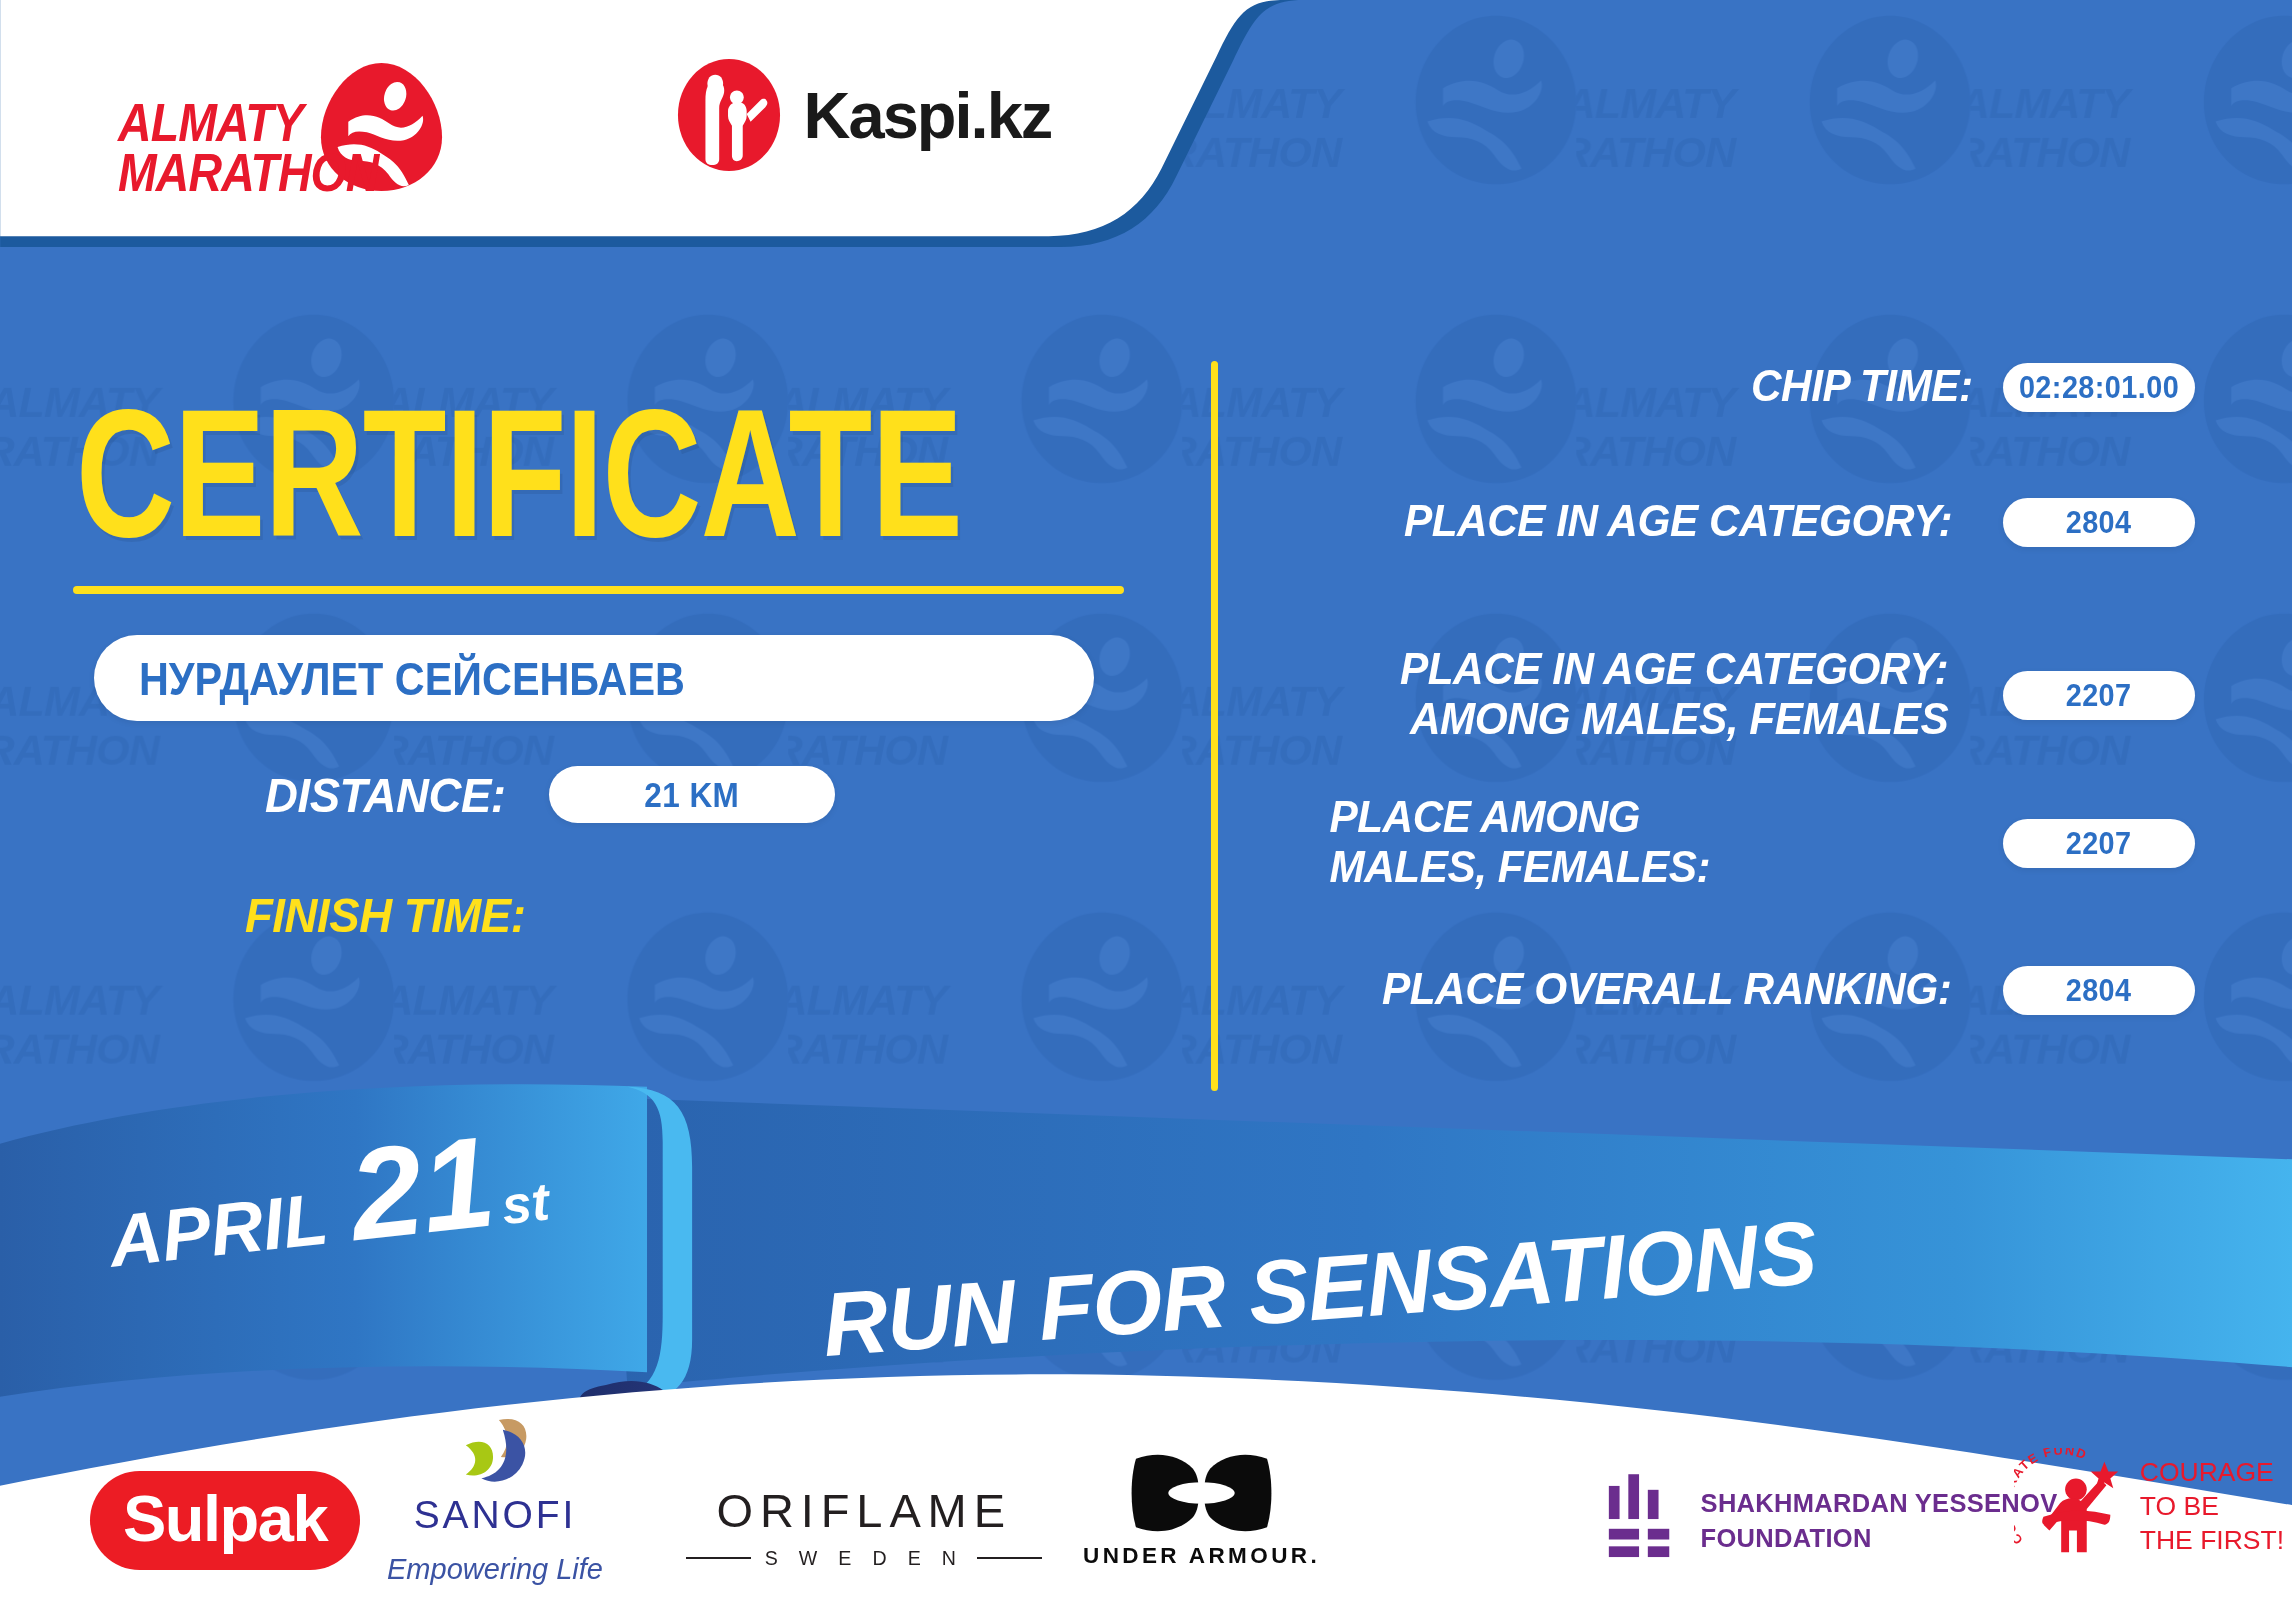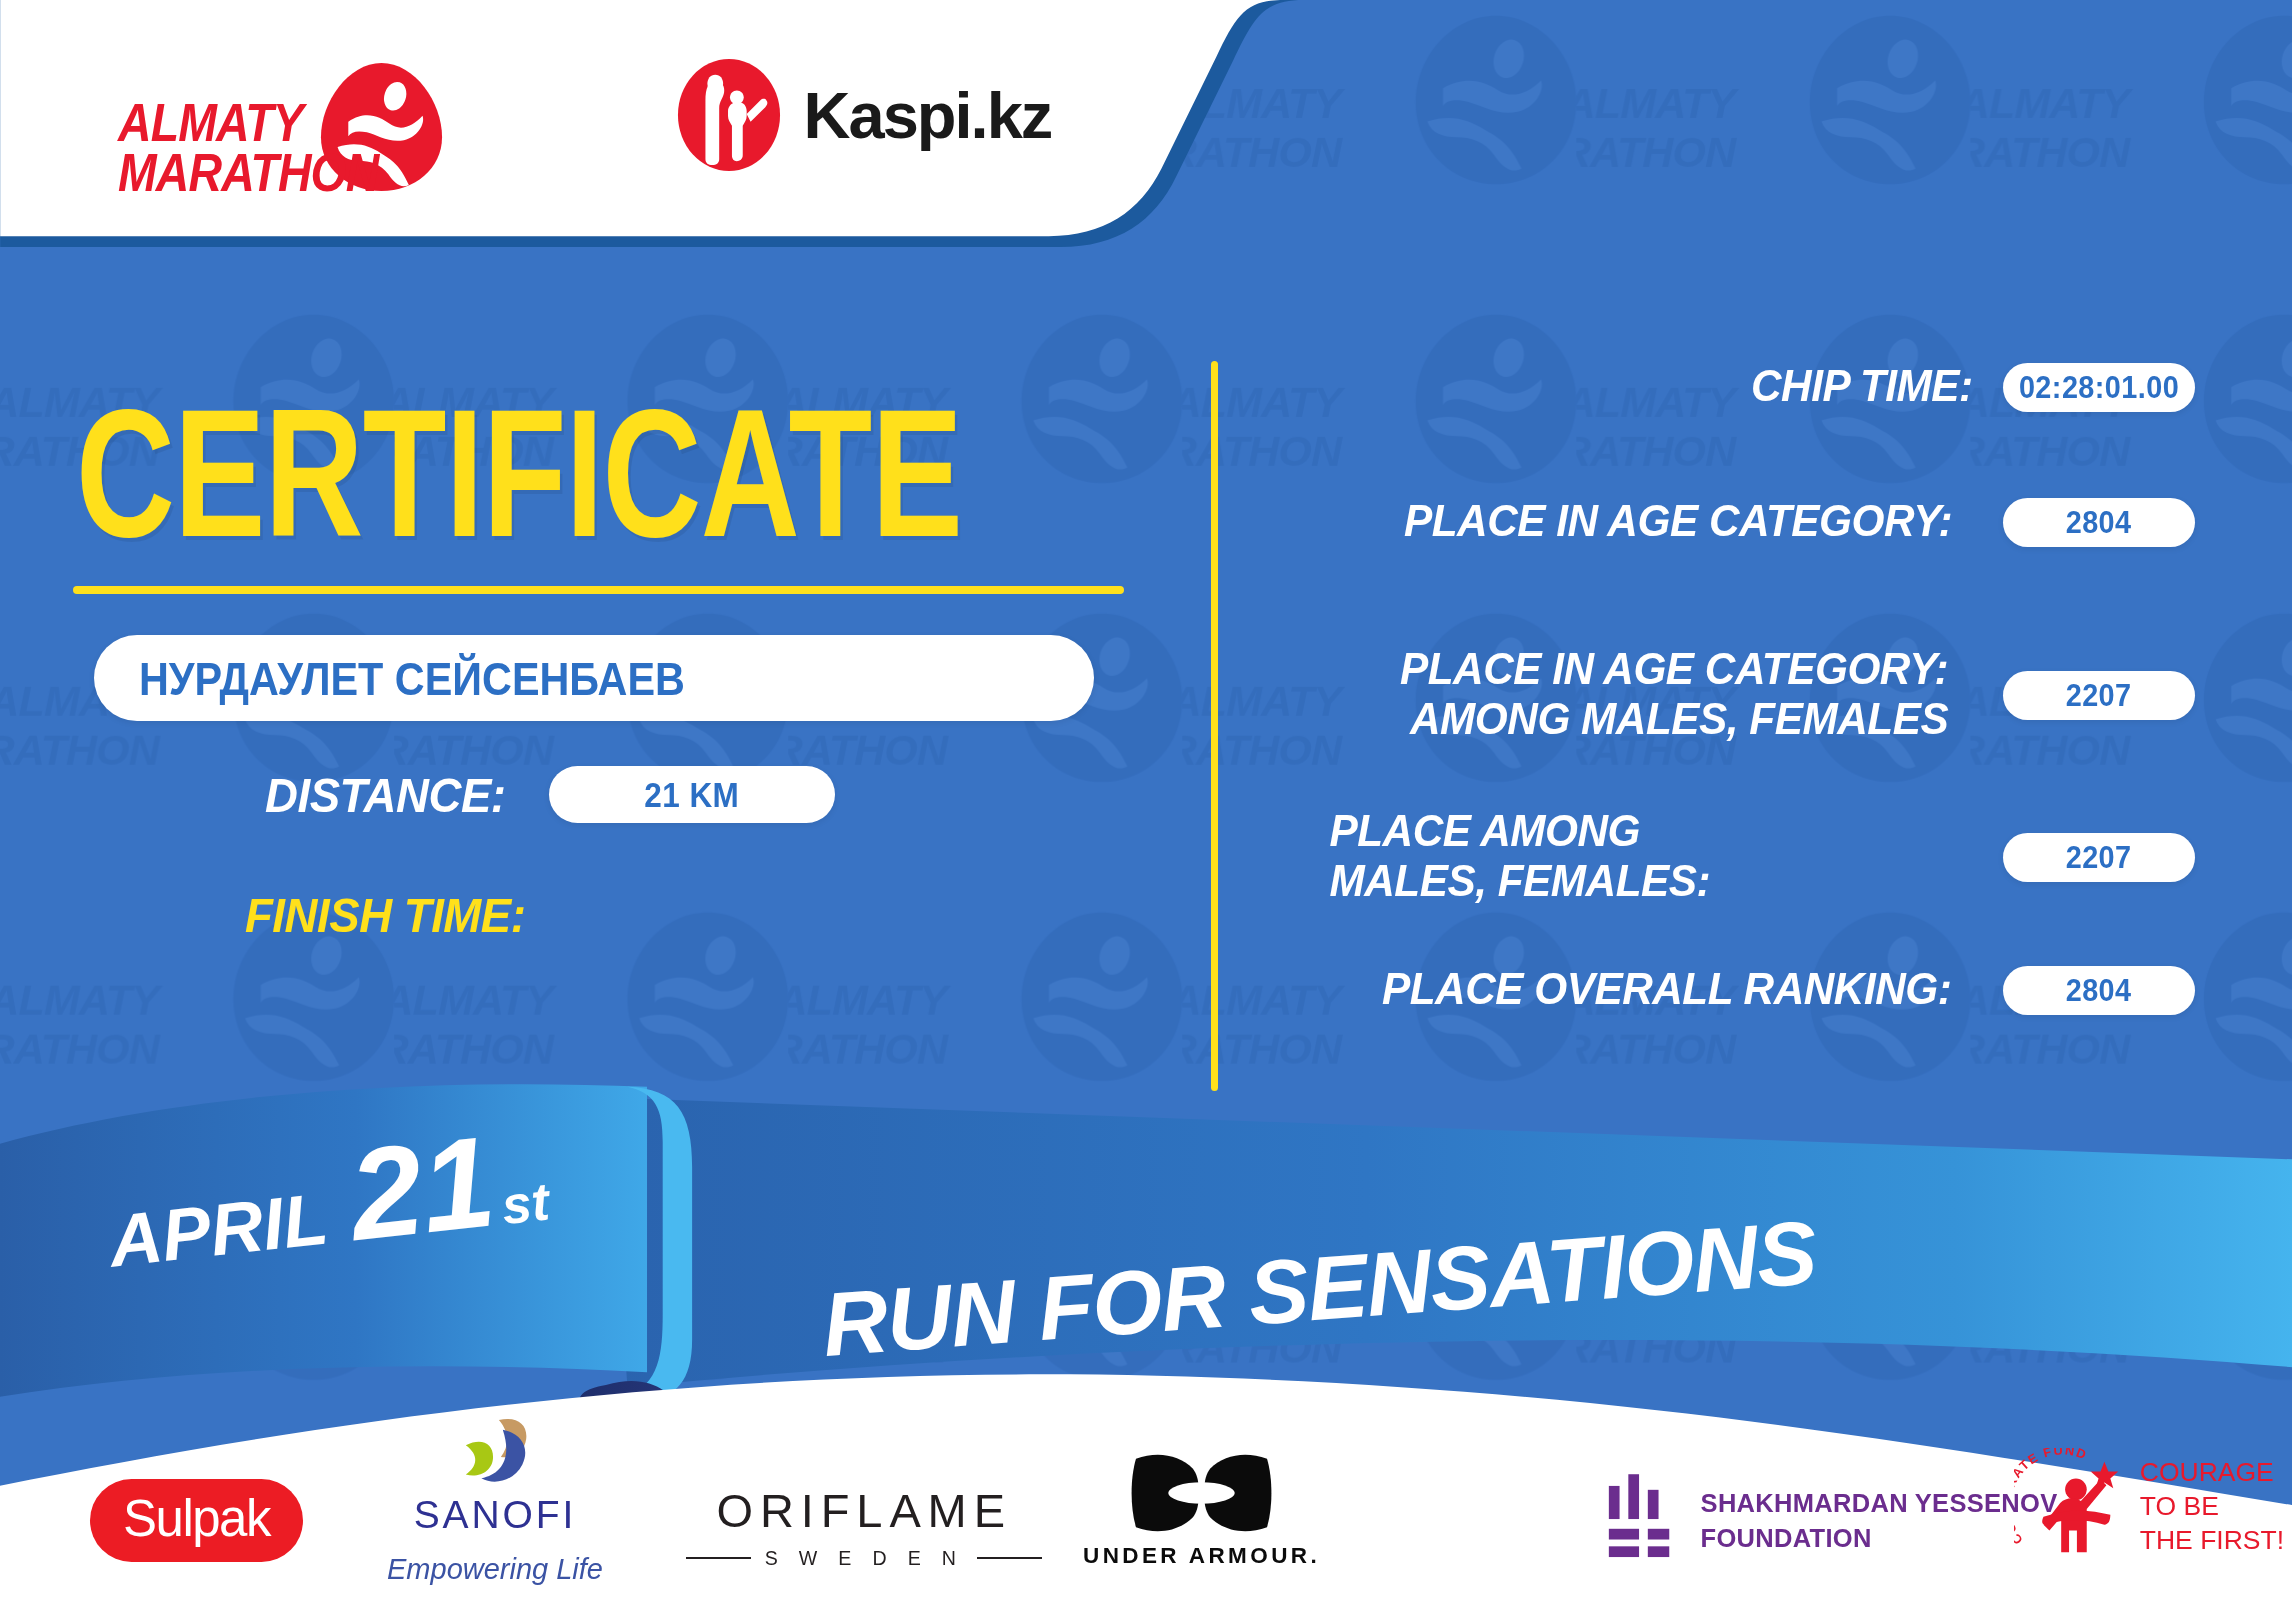--- a/index.html
+++ b/index.html
@@ -183,21 +183,21 @@
     display:flex; align-items:center; justify-content:center;
     height:176px;
   }
   
   #sp-sulpak{ position:absolute; left:90px; top:21.6px; }
   .sulpak-pill{
     background:#EC1C24; border-radius:979px;
     padding:9.8px 33px 13.7px;
     display:flex; align-items:center; justify-content:center;
   }
-  .sulpak-text{ color:#fff; font-size:51px; font-weight:normal; letter-spacing:-1.5px; }
+  .sulpak-text{ color:#fff; font-size:65px; font-weight:bold; letter-spacing:-1.5px; }
   
   #sp-sanofi{ position:absolute; left:387px; top:2px; text-align:center; }
   .sanofi-name{ color:#2E3192; font-size:39px; letter-spacing:2.9px; font-weight:normal; margin-top:3.9px;}
   .sanofi-tag{ color:#3B53A4; font-size:29px; font-style:italic; margin-top:16px; }
   
   #sp-oriflame{ position:absolute; left:686px; top:27.4px; text-align:center; }
   .ori-name{ color:#231F20; font-size:47px; letter-spacing:6.9px; font-weight:300;}
   .ori-sub{ display:flex; align-items:center; justify-content:center; gap:13.7px; margin-top:8.8px; }
   .ori-sub .ln{ width:65px; height:2px; background:#231F20; }
   .ori-sub .tx{ color:#231F20; font-size:19.6px; letter-spacing:7.8px; }
@@ -313,21 +313,21 @@
 
     <div class="rrow" style="top:263px;margin-top:20px;">
       <div class="rlbl-wrap">
         <span class="rlbl" style="text-align:right;flex:0 0 auto;max-width:647px;">PLACE IN AGE CATEGORY: AMONG MALES, FEMALES</span>
       </div>
       <span class="rpill pill">
         <span class="rval">2207</span>
       </span>
     </div>
 
-    <div class="rrow" style="top:445px;">
+    <div class="rrow" style="top:431px;">
       <div class="rlbl-wrap">
         <span class="rlbl" style="text-align:left;flex:0 0 auto;max-width:549px;margin-right:auto;padding-left:59px;">PLACE AMONG MALES, FEMALES:</span>
       </div>
       <span class="rpill pill">
         <span class="rval">2207</span>
       </span>
     </div>
 
     <div class="rrow" style="top:603px;">
       <div class="rlbl-wrap">

